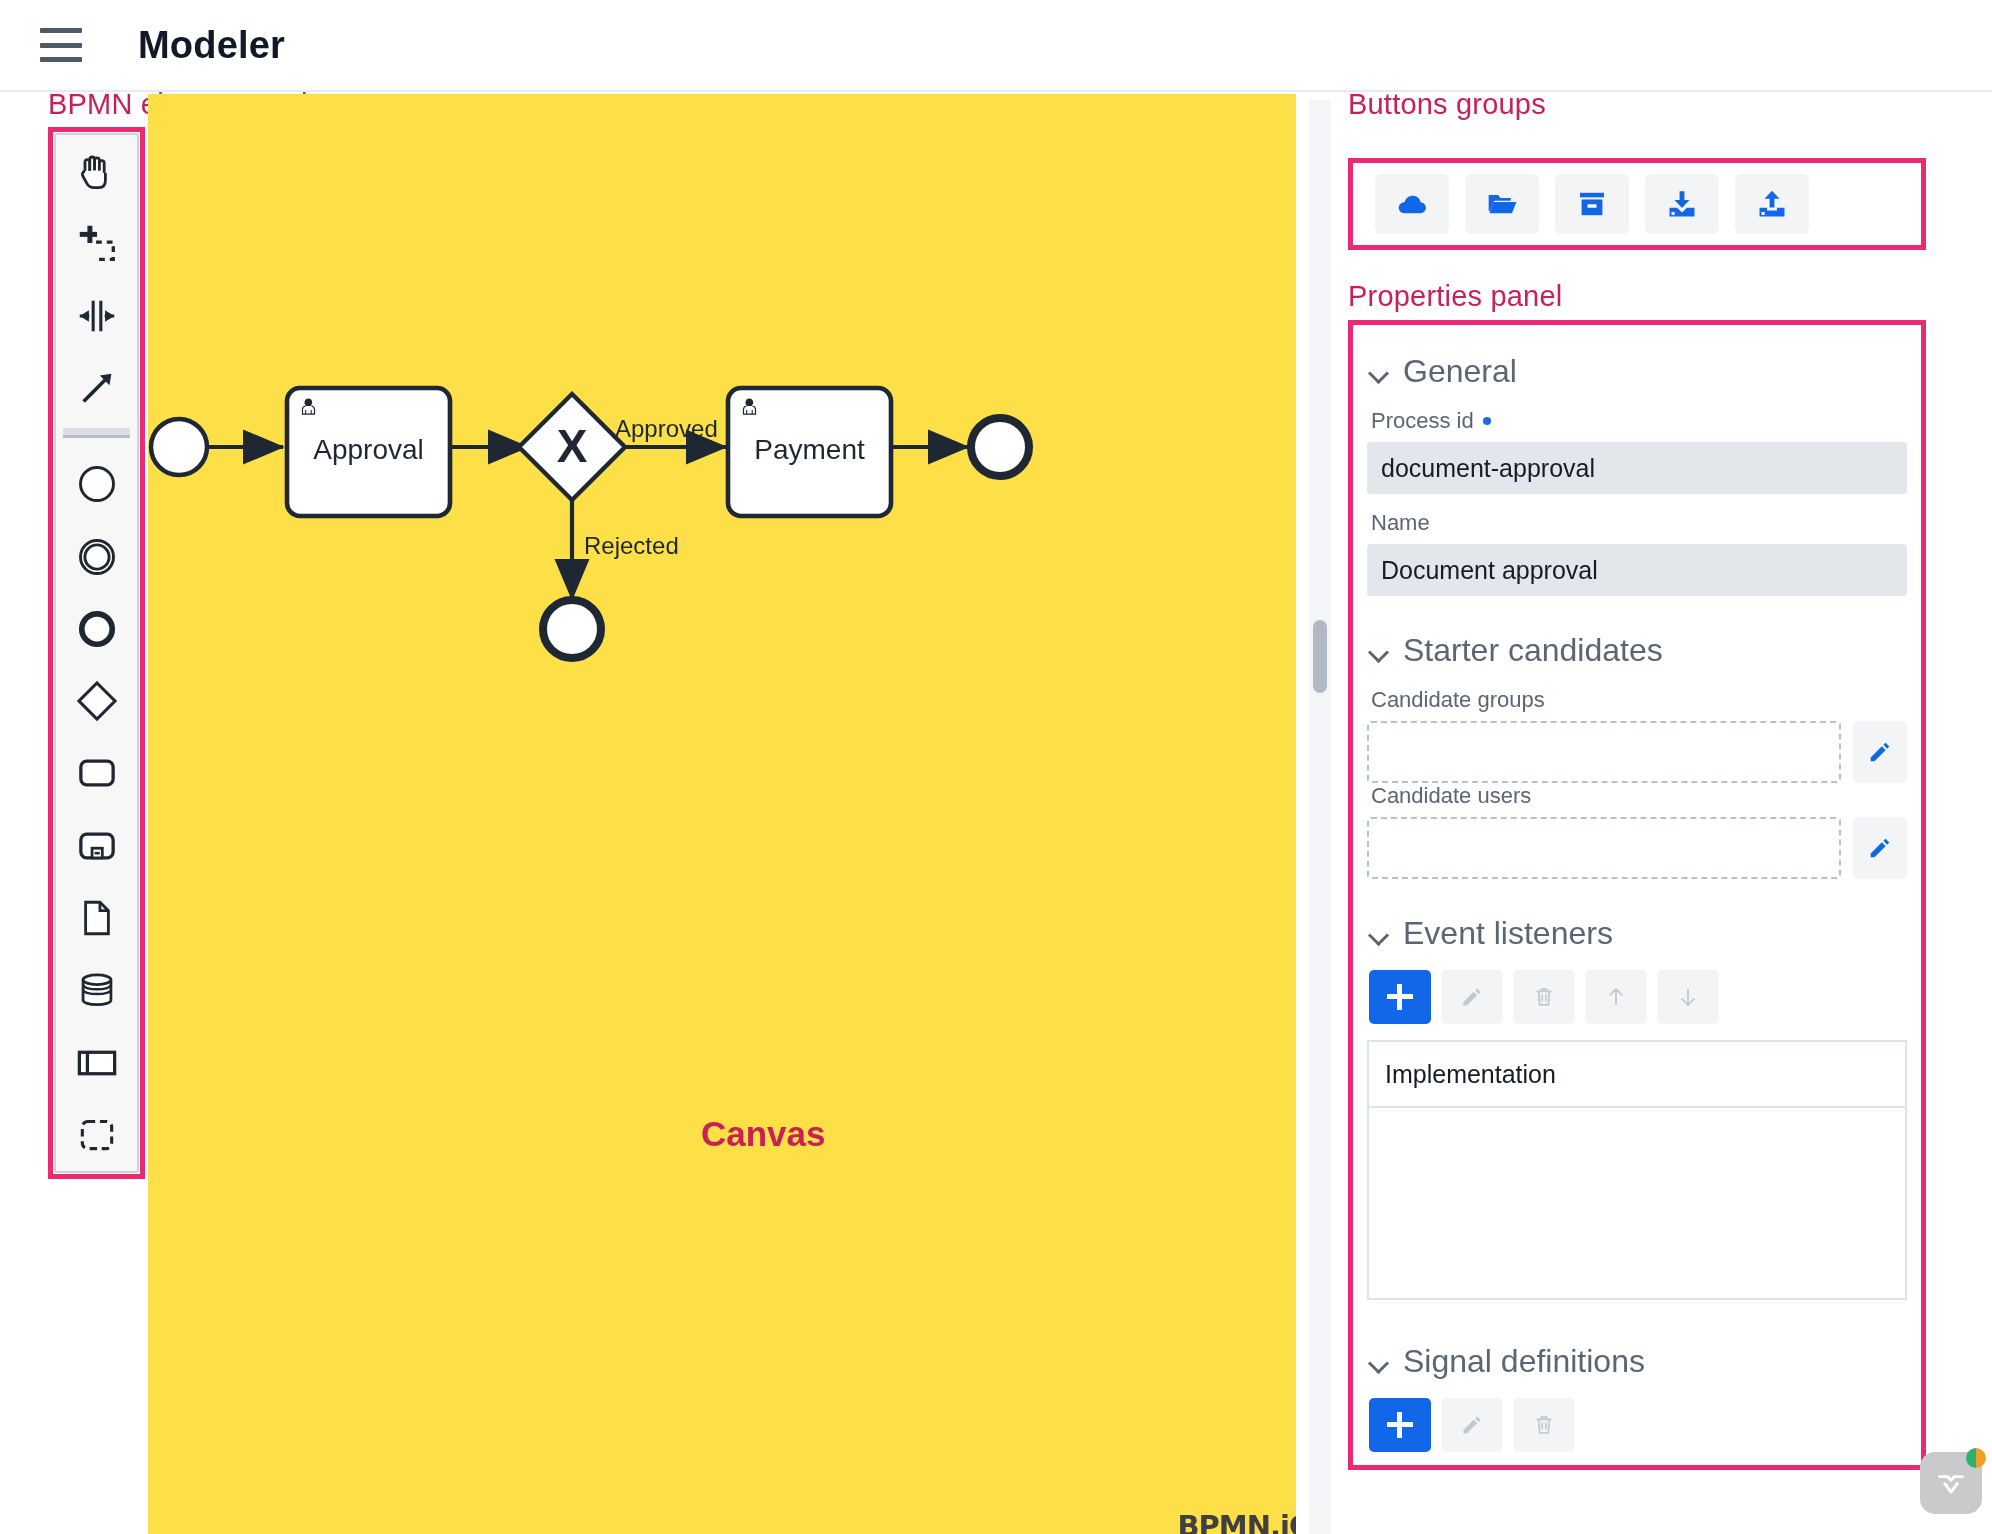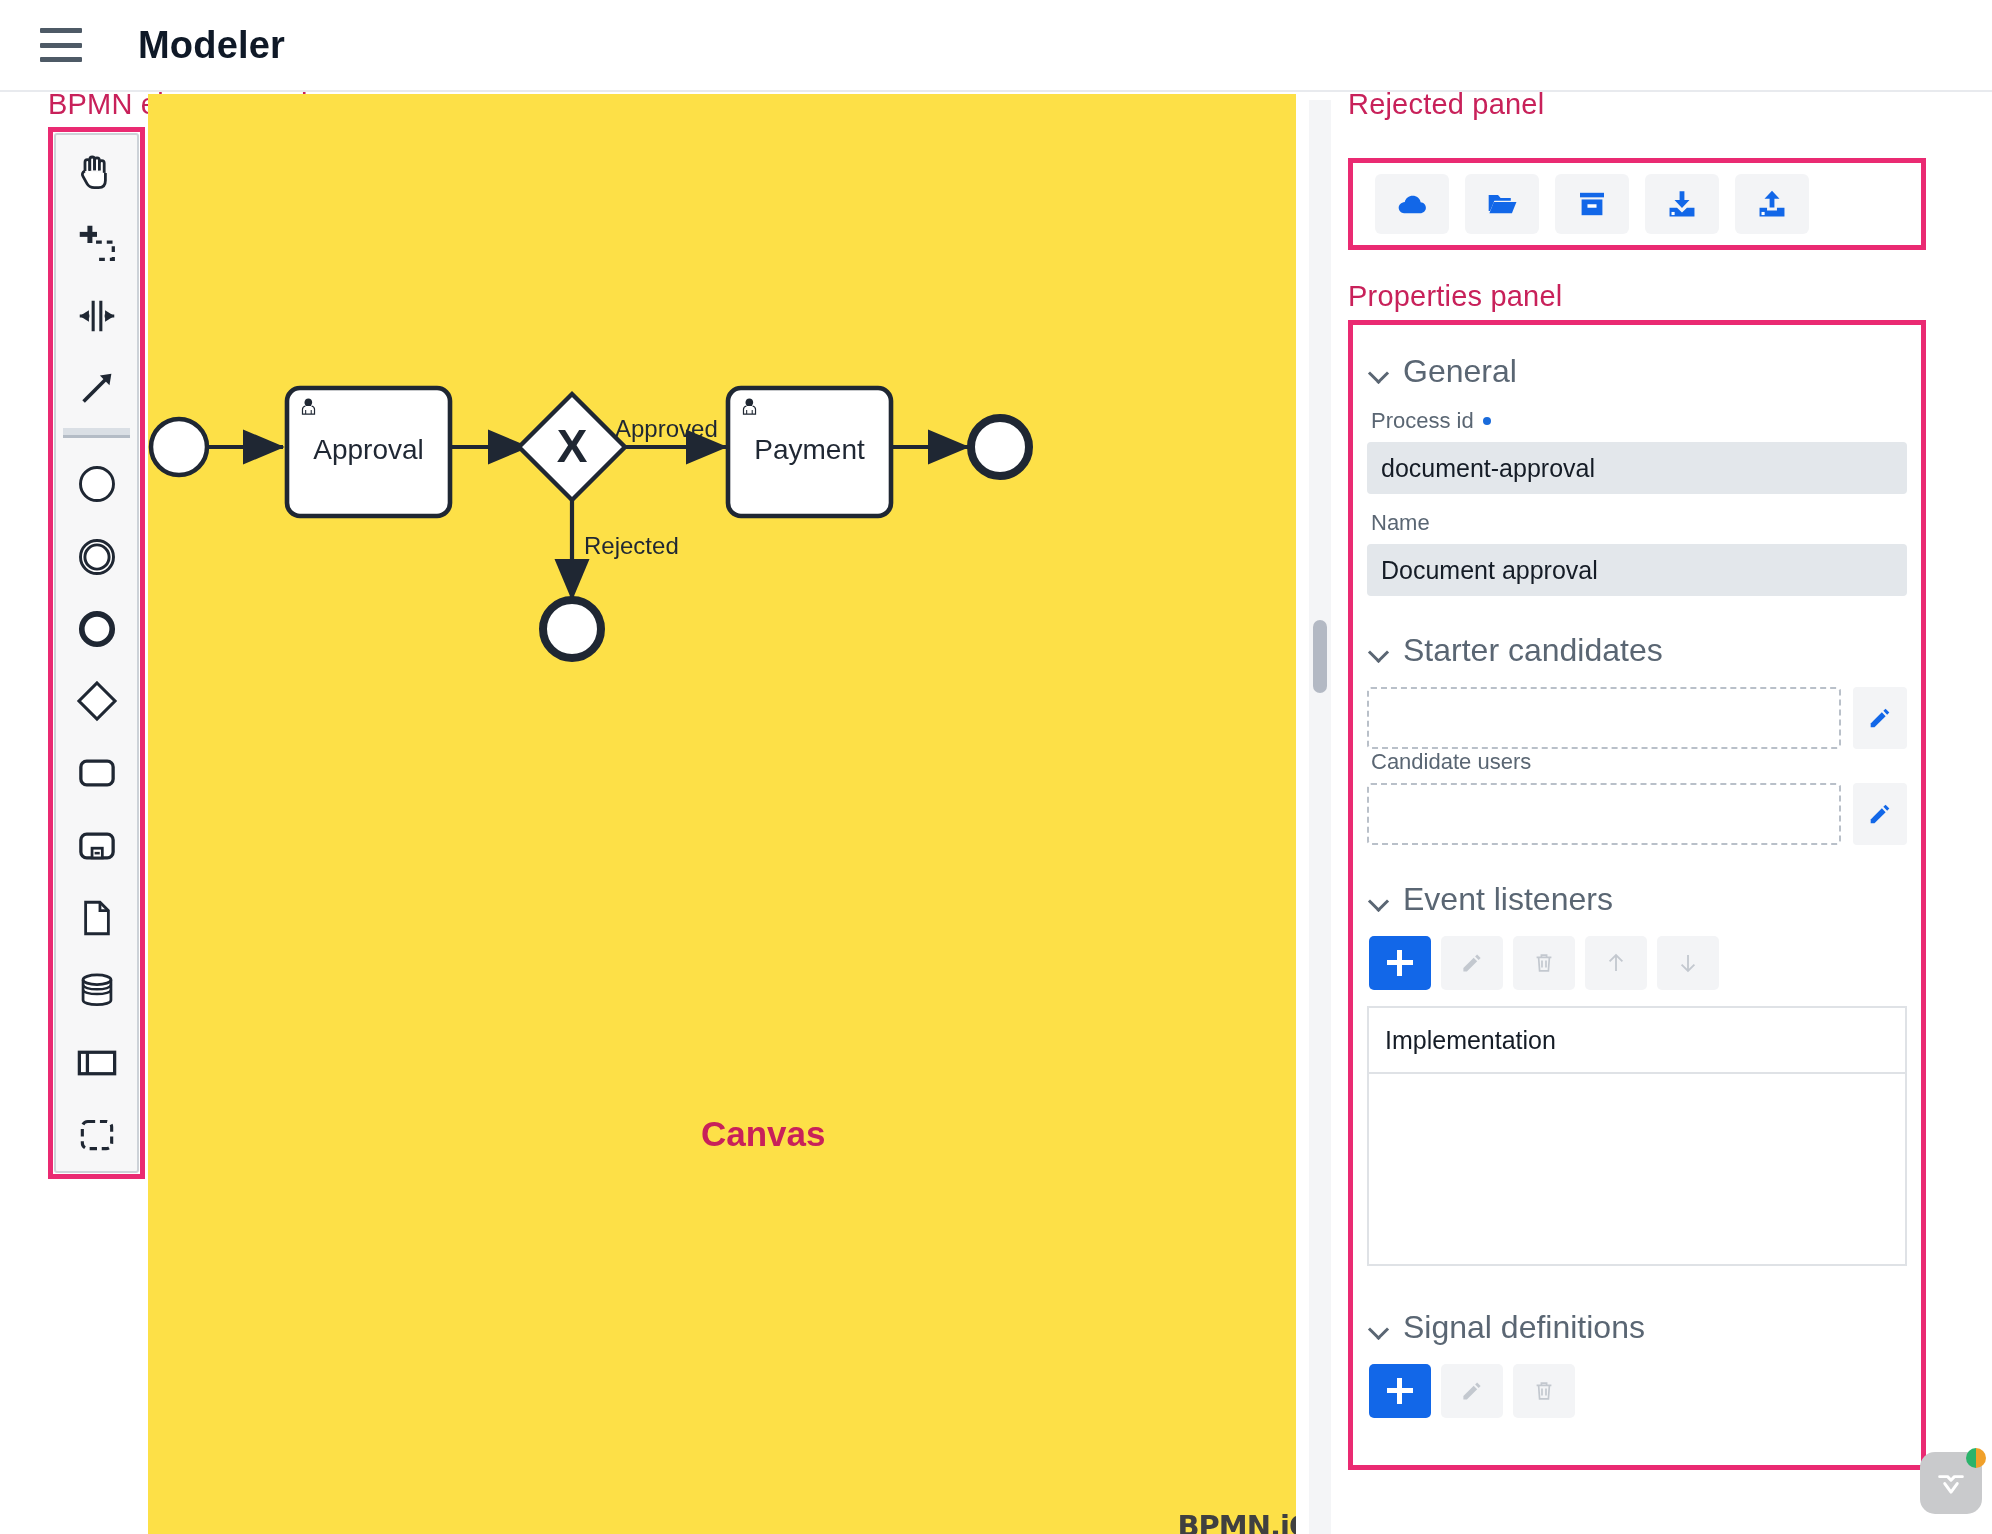--- a/index.html
+++ b/index.html
@@ -146,21 +146,21 @@
   <div class="topbar">
     <div class="hamburger">
       <span></span>
         <span></span>
         <span></span>
     </div>
     <div class="app-title">Modeler</div>
   </div>
 
   <div class="anno" style="left:48px; top:88px;">BPMN elements palette</div>
-  <div class="anno" style="left:1348px; top:88px;">Rejected panel</div>
+  <div class="anno" style="left:1348px; top:88px;">Buttons groups</div>
   <div class="anno" style="left:1348px; top:280px;">Properties panel</div>
 
   <div class="anno-box" style="left:48px; top:127px; width:97px; height:1052px;"></div>
 
   <div class="palette-outer">
     <div class="palette">
 
       <div class="pal-item">
         <svg width="48" height="48" viewBox="0 0 24 24" fill="none" stroke="#1f2733" stroke-width="1.4">
           <path d="M6 12V7.5a1.2 1.2 0 0 1 2.4 0V12" fill="#fff"></path>
@@ -398,20 +398,23 @@
     <input class="field-input" value="Document approval" style="">
 
     <div class="spacer-sm"></div>
 
     
     <div class="group-head">
       <span class="chev"></span>
       <span>Starter candidates</span>
     </div>
 
+    <div class="field-label">
+      <span>Candidate groups</span>
+    </div>
     <div class="field-row">
       <input class="dashed-input" value="" style="">
       <button class="pencil-btn">
         <svg width="26" height="26" viewBox="0 0 24 24" fill="#1267e8">
           <path d="M3.4 17.1l10.3-10.3 3.5 3.5L6.9 20.6H3.4z"></path>
           <path d="M15.1 5.4l2-2 3.5 3.5-2 2z"></path>
         </svg>
       </button>
     </div>
 

